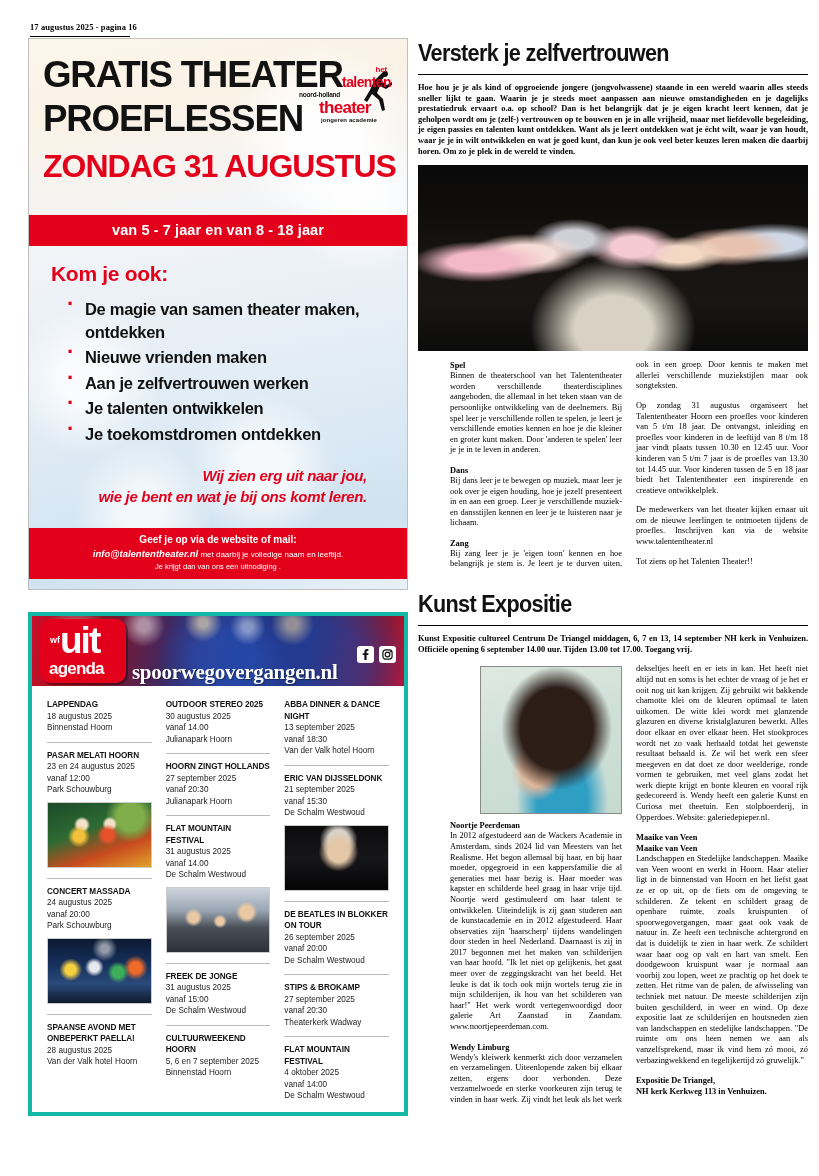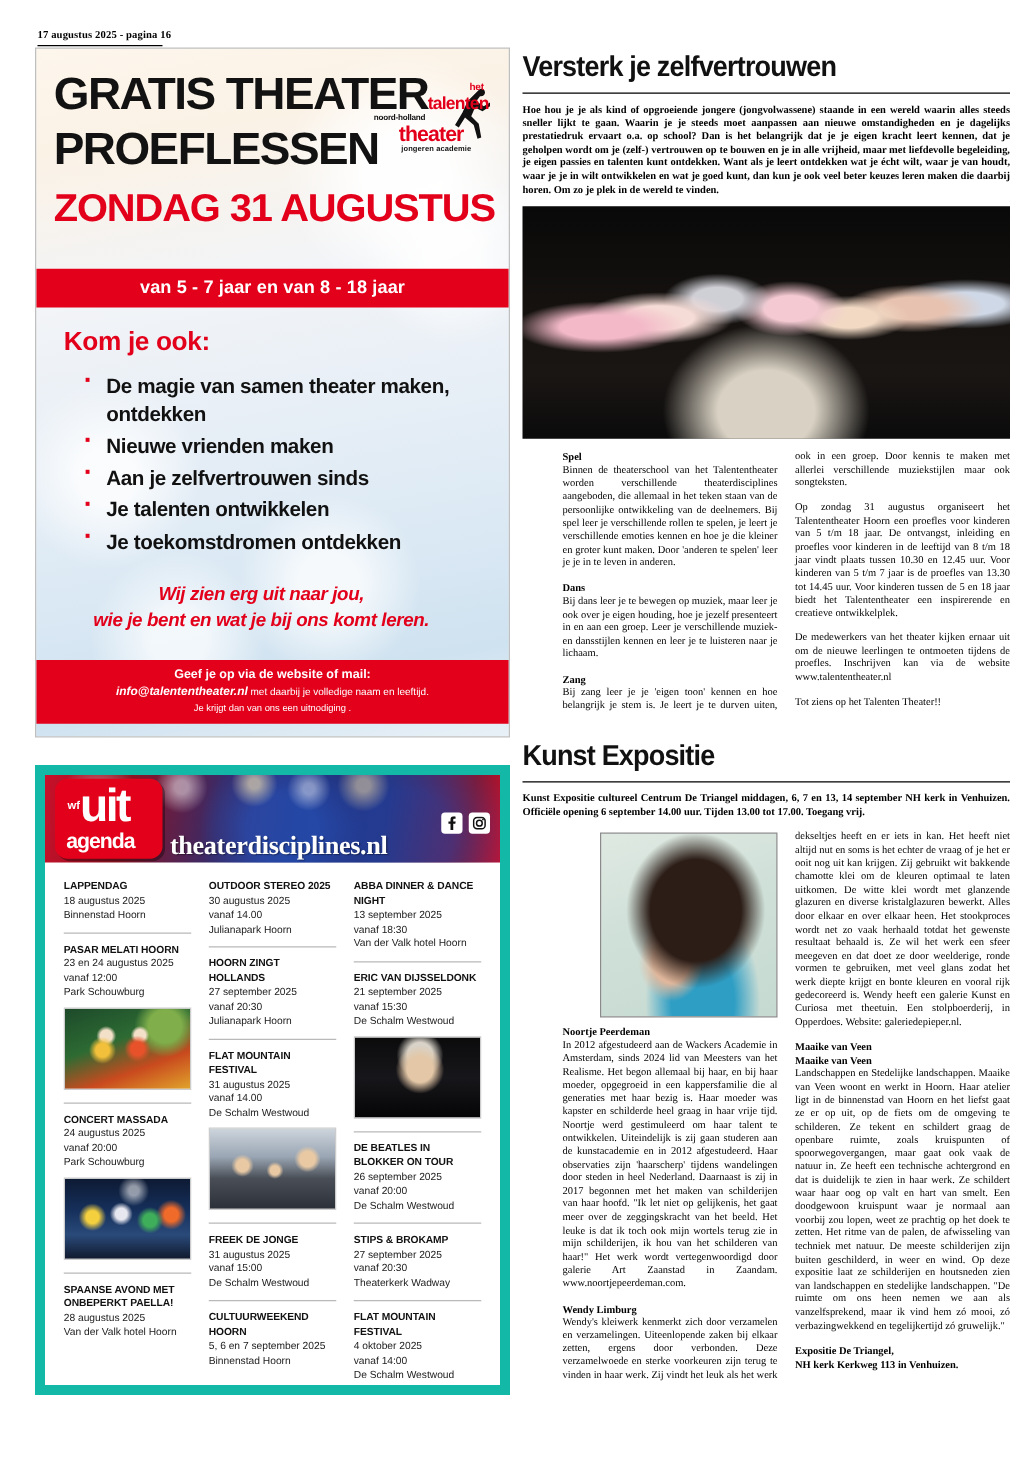--- a/index.html
+++ b/index.html
@@ -90,37 +90,37 @@
   .ad-list li {
     font-family: "Liberation Sans", sans-serif; font-weight: bold;
     font-size: 16.5px; line-height: 22.5px; color: #111;
     position: relative; padding-left: 18px; margin-bottom: 3px; letter-spacing: -.3px;
   }
   .ad-list li::before {
     content: "\00B7"; position: absolute; left: 0; top: -5px;
     color: #e3001b; font-size: 22px; font-weight: bold;
   }
   .ad-slogan {
-    text-align: center; color: #e3001b;
+    text-align: right; color: #e3001b;
     font-family: "Liberation Sans", sans-serif; font-weight: bold; font-style: italic;
     font-size: 15px; line-height: 21px; margin-top: 20px; letter-spacing: -.3px;
   }
   .ad-foot {
     position: absolute; left: 0; right: 0; bottom: 10px;
     background: #e3001b; color: #fff; text-align: center; padding: 6px 10px 8px 10px; margin-top: 24px;
   }
   .ad-foot .f1 { font-family:"Liberation Sans",sans-serif; font-weight:bold; font-size:10px; }
   .ad-foot .f2 { font-family:"Liberation Sans",sans-serif; font-size:8px; margin-top:3px; }
   .ad-foot .f2 b { font-style: italic; font-size: 9.5px; }
   .ad-foot .f3 { font-family:"Liberation Sans",sans-serif; font-size:7.5px; margin-top:3px; }
 
   
   .ad-agenda {
     position: relative; margin-top: 22px; width: 380px; height: 504px;
-    border: 8px solid #14b8a6; background: #fff; overflow: hidden;
+    border: 4px solid #14b8a6; background: #fff; overflow: hidden;
   }
   .agenda-banner {
     position: relative; height: 70px; overflow: hidden;
     background:
       radial-gradient(circle at 12% 30%, rgba(255,255,255,.35) 0 3%, rgba(255,255,255,0) 10%),
       radial-gradient(circle at 30% 14%, rgba(255,255,255,.5) 0 2%, rgba(255,255,255,0) 8%),
       radial-gradient(circle at 46% 10%, rgba(255,235,180,.6) 0 2%, rgba(255,255,255,0) 9%),
       radial-gradient(circle at 58% 16%, rgba(255,255,255,.45) 0 2%, rgba(255,255,255,0) 8%),
       radial-gradient(circle at 70% 12%, rgba(255,230,170,.5) 0 2%, rgba(255,255,255,0) 8%),
       radial-gradient(circle at 52% 62%, rgba(40,90,200,.55) 0 14%, rgba(0,0,0,0) 34%),
@@ -285,21 +285,21 @@
         </div>
       </div>
 
       <div class="ad-band">van 5 - 7 jaar en van 8 - 18 jaar</div>
 
       <div class="ad-body">
         <div class="ad-kom">Kom je ook:</div>
         <ul class="ad-list">
           <li>De magie van samen theater maken, ontdekken</li>
           <li>Nieuwe vrienden maken</li>
-          <li>Aan je zelfvertrouwen sinds</li>
+          <li>Aan je zelfvertrouwen werken</li>
           <li>Je talenten ontwikkelen</li>
           <li>Je toekomstdromen ontdekken</li>
         </ul>
         <div class="ad-slogan">
           <div>Wij zien erg uit naar jou,</div>
           <div>wie je bent en wat je bij ons komt leren.</div>
         </div>
       </div>
 
       <div class="ad-foot">
@@ -309,21 +309,21 @@
       </div>
     </div>
 
     <div class="ad-agenda">
       <div class="agenda-banner">
         <div class="agenda-logo">
           <div class="wf">wf</div>
           <div class="uit">uit</div>
           <div class="agd">agenda</div>
         </div>
-        <div class="agenda-url">theaterdisciplines.nl</div>
+        <div class="agenda-url">spoorwegovergangen.nl</div>
         <div class="social">
           <span class="sq">
             <svg width="11" height="11" viewBox="0 0 12 12">
                 <path d="M7.2 12V6.6h1.8l.3-2.1H7.2V3.1c0-.6.2-1 1-1h1V.2C8.9.1 8.2 0 7.5 0 5.9 0 4.8 1 4.8 2.8v1.7H3v2.1h1.8V12z" fill="#111"></path>
               </svg>
           </span>
           <span class="sq">
             <svg width="11" height="11" viewBox="0 0 12 12">
                 <rect x="1" y="1" width="10" height="10" rx="3" fill="none" stroke="#111" stroke-width="1.3"></rect>
                 <circle cx="6" cy="6" r="2.5" fill="none" stroke="#111" stroke-width="1.3"></circle>

